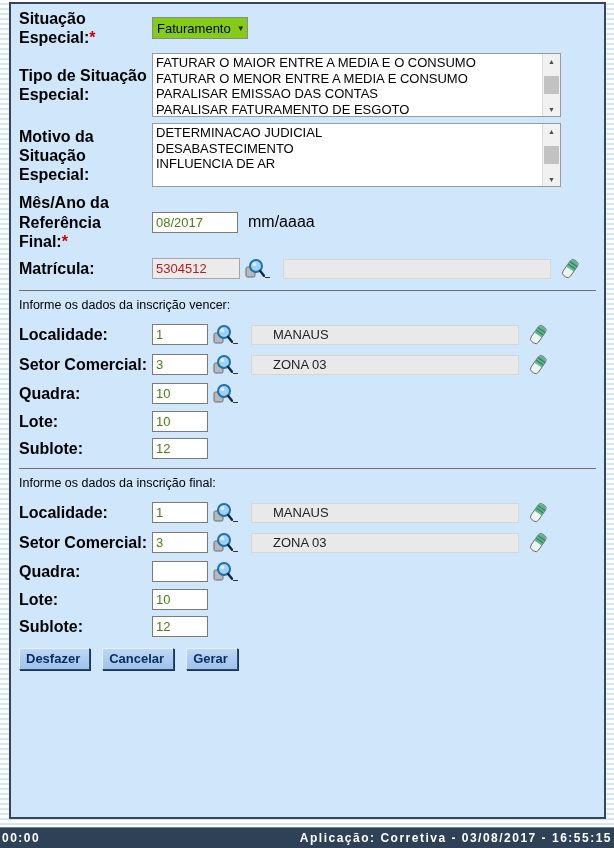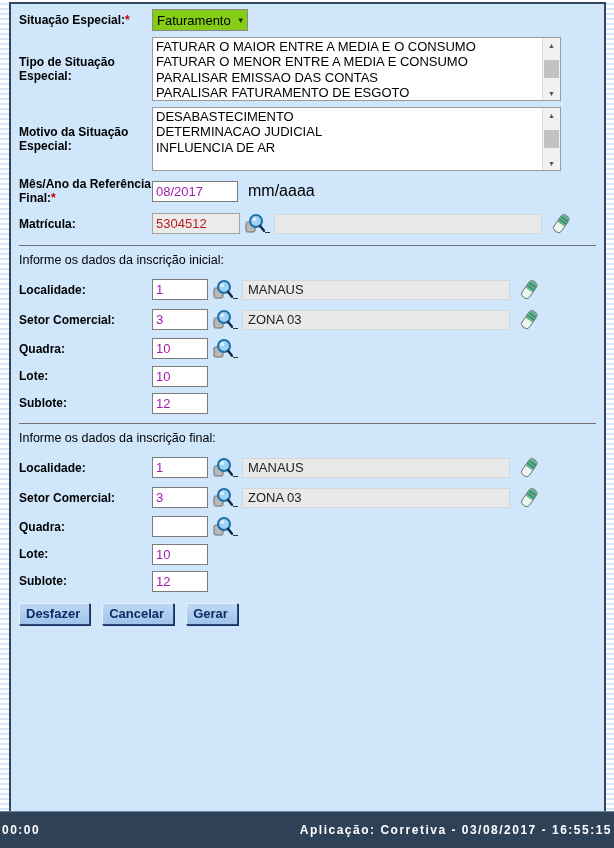--- a/index.html
+++ b/index.html
@@ -14,60 +14,60 @@
     padding:5px 8px;
   }
   .titlebar{
     height:24px;border:2px solid #1e3c69;border-radius:10px 10px 3px 3px;
     background:repeating-linear-gradient(180deg,#8cb8e7 0 2px,#6fa3d6 2px 4px);
     display:flex;align-items:center;padding-left:14px;
     font-weight:bold;font-size:13px;letter-spacing:3px;color:#04152f;
     margin-bottom:17px;
   }
   .row{display:flex;align-items:center;margin:0 0 6px 0;}
-  .lbl{width:133px;flex:none;font-weight:bold;font-size:12px;line-height:1.2;}
+  .lbl{width:133px;flex:none;font-weight:bold;font-size:16px;line-height:1.2;}
   .req{color:#cc0000;font-weight:bold;}
   .fakeselect{
     width:86px;height:20px;background:#84cc16;border:1px solid #8a8a8a;
     display:flex;align-items:center;justify-content:space-between;
     padding:0 4px;font-size:13px;box-sizing:content-box;cursor:default;
   }
   .caret{font-size:8px;color:#222;margin-left:6px;}
   .listbox{position:relative;width:407px;height:62px;background:#fff;border:1px solid #9a9a9a;}
   .list-items{position:absolute;top:0;left:0;right:17px;bottom:0;overflow:hidden;
     font-size:13px;line-height:15.4px;padding:1px 0 0 3px;white-space:nowrap;}
   .vscroll{position:absolute;top:0;right:0;bottom:0;width:17px;background:#f1f1f1;
     border-left:1px solid #dcdcdc;display:flex;flex-direction:column;}
   .sb-btn{height:14px;font-size:7px;color:#4f4f4f;display:flex;align-items:center;justify-content:center;}
   .sb-track{flex:1;position:relative;}
   .sb-thumb{position:absolute;left:1px;right:1px;top:8px;height:18px;background:#c2c2c2;}
   .txt{height:17px;border:1px solid #7b7b7b;font-size:13px;padding:1px 3px;
-    font-family:"Liberation Sans",sans-serif;background:#fff;color:#a21caf;}
+    font-family:"Liberation Sans",sans-serif;background:#fff;color:#4d7c0f;}
   .w48{width:48px;} .w80{width:78px;} .w84{width:80px;}
   .txt.disabled{background:#ebebeb;color:#b91c1c;border-color:#a6a6a6;}
   .lupa{display:inline-flex;align-items:flex-end;margin-left:5px;text-decoration:none;}
   .lupa .tick{display:inline-block;width:5px;height:1px;background:#333;margin:0 0 2px 0;}
   .namefield{width:268px;height:20px;background:#e9e9e9;border:1px solid #d6d6d6;
-    font-size:13px;color:#222;display:flex;align-items:center;padding:0 5px;
-    box-sizing:border-box;margin-left:4px;}
+    font-size:13px;color:#222;display:flex;align-items:center;padding:0 21px;
+    box-sizing:border-box;margin-left:13px;}
   .eraser{margin-left:9px;display:inline-flex;}
   .sep{border:none;border-top:1px solid #707070;margin:9px 0 7px 0;}
   .sectionlbl{font-size:12.5px;margin:0 0 11px 0;}
   .btnrow{display:flex;align-items:center;margin-top:11px;}
   .btn{
     background:linear-gradient(180deg,#bdd8f3,#9fc3ea);
     border:1px solid;border-color:#e6f0fa #2a4a7c #2a4a7c #e6f0fa;
     box-shadow:1px 1px 0 #17335c;
     color:#0a2d66;font-weight:bold;font-size:13px;padding:2px 9px 3px 6px;
     font-family:"Liberation Sans",sans-serif;cursor:pointer;
   }
   .btn + .btn{margin-left:12px;}
   .btn-right{margin-left:auto;text-align:center;}
   .statusbar{
-    position:absolute;left:0;right:0;bottom:0;height:37px;background:#2e4157;
+    position:absolute;left:0;right:0;bottom:0;height:21px;background:#2e4157;
     border-top:1px solid #6a84a0;color:#ffffff;font-weight:bold;font-size:12px;
     letter-spacing:1.5px;display:flex;align-items:center;justify-content:space-between;
     padding:0 2px;box-sizing:border-box;
   }
   .hint{font-size:16px;margin-left:10px;}
 </style>
 </head>
 <body>
 
 <div class="page">
@@ -100,22 +100,22 @@
           </div>
           <div class="sb-btn">▼</div>
         </div>
       </div>
     </div>
 
     <div class="row">
       <label class="lbl">Motivo da Situação Especial:</label>
       <div class="listbox">
         <div class="list-items">
+            <div class="list-option">DETERMINACAO JUDICIAL</div>
             <div class="list-option">DESABASTECIMENTO</div>
-            <div class="list-option">DETERMINACAO JUDICIAL</div>
             <div class="list-option">INFLUENCIA DE AR</div>
           </div>
         <div class="vscroll">
           <div class="sb-btn">▲</div>
           <div class="sb-track">
             <div class="sb-thumb"></div>
           </div>
           <div class="sb-btn">▼</div>
         </div>
       </div>
@@ -149,21 +149,21 @@
             <path d="M5.5 6.5 Q5.5 3 9 2.2 L11 2.2 Q14.5 3 14.5 6.5 L14.5 12 L5.5 12 Z" fill="#63b290"></path>
             <line x1="5.7" y1="6" x2="14.3" y2="6" stroke="#2e7d5b" stroke-width="1.1"></line>
             <line x1="5.7" y1="9" x2="14.3" y2="9" stroke="#2e7d5b" stroke-width="1.1"></line>
           </g>
         </svg>
       </a>
     </div>
 
     <hr class="sep">
 
-    <div class="sectionlbl">Informe os dados da inscrição inicial:</div>
+    <div class="sectionlbl">Informe os dados da inscrição vencer:</div>
 
     <div class="row">
       <label class="lbl">Localidade:</label>
       <input class="txt w48" value="1" style="">
       <a class="lupa" href="#">
         <svg width="20" height="22" viewBox="0 0 20 22">
           <rect x="1" y="9" width="9" height="10" rx="1.5" fill="#b9b9b9" stroke="#6d6d6d"></rect>
           <circle cx="11" cy="8" r="6" fill="#9ed1f2" stroke="#1f6fa8" stroke-width="2"></circle>
           <circle cx="9.3" cy="6.3" r="2" fill="#d9effc"></circle>
           <line x1="15.2" y1="13" x2="19" y2="17.8" stroke="#102a45" stroke-width="2.4" stroke-linecap="round"></line>

